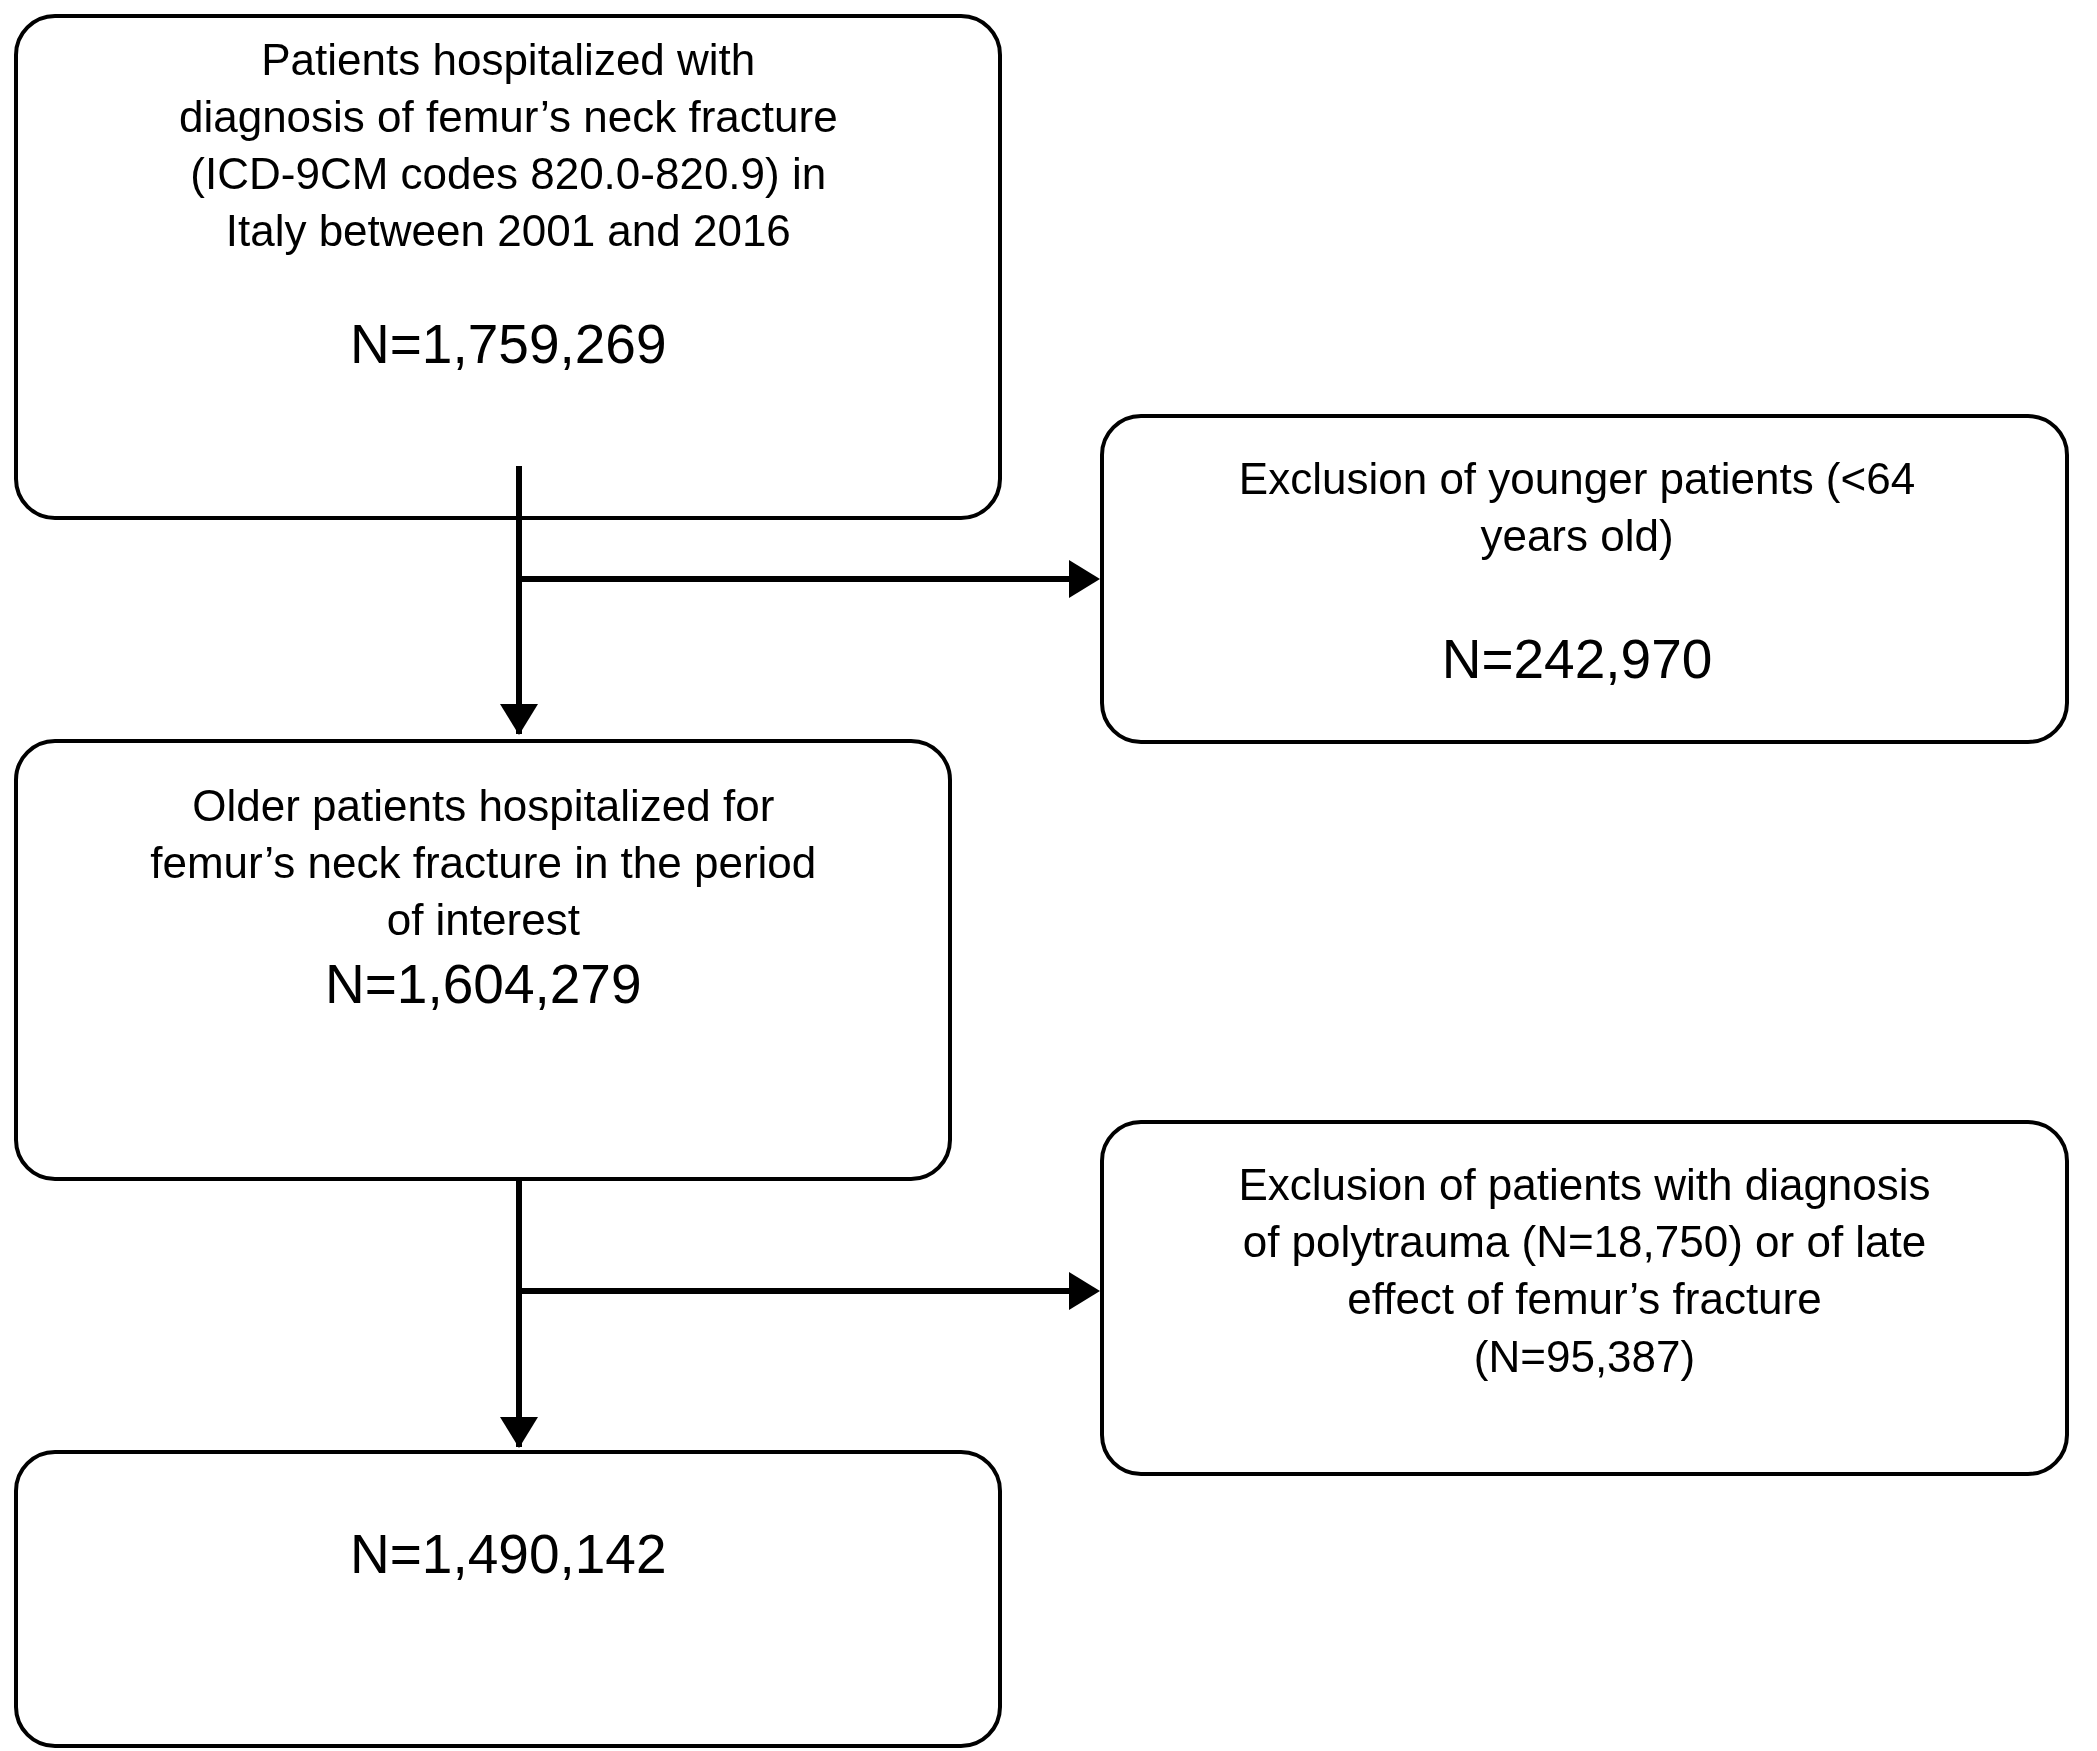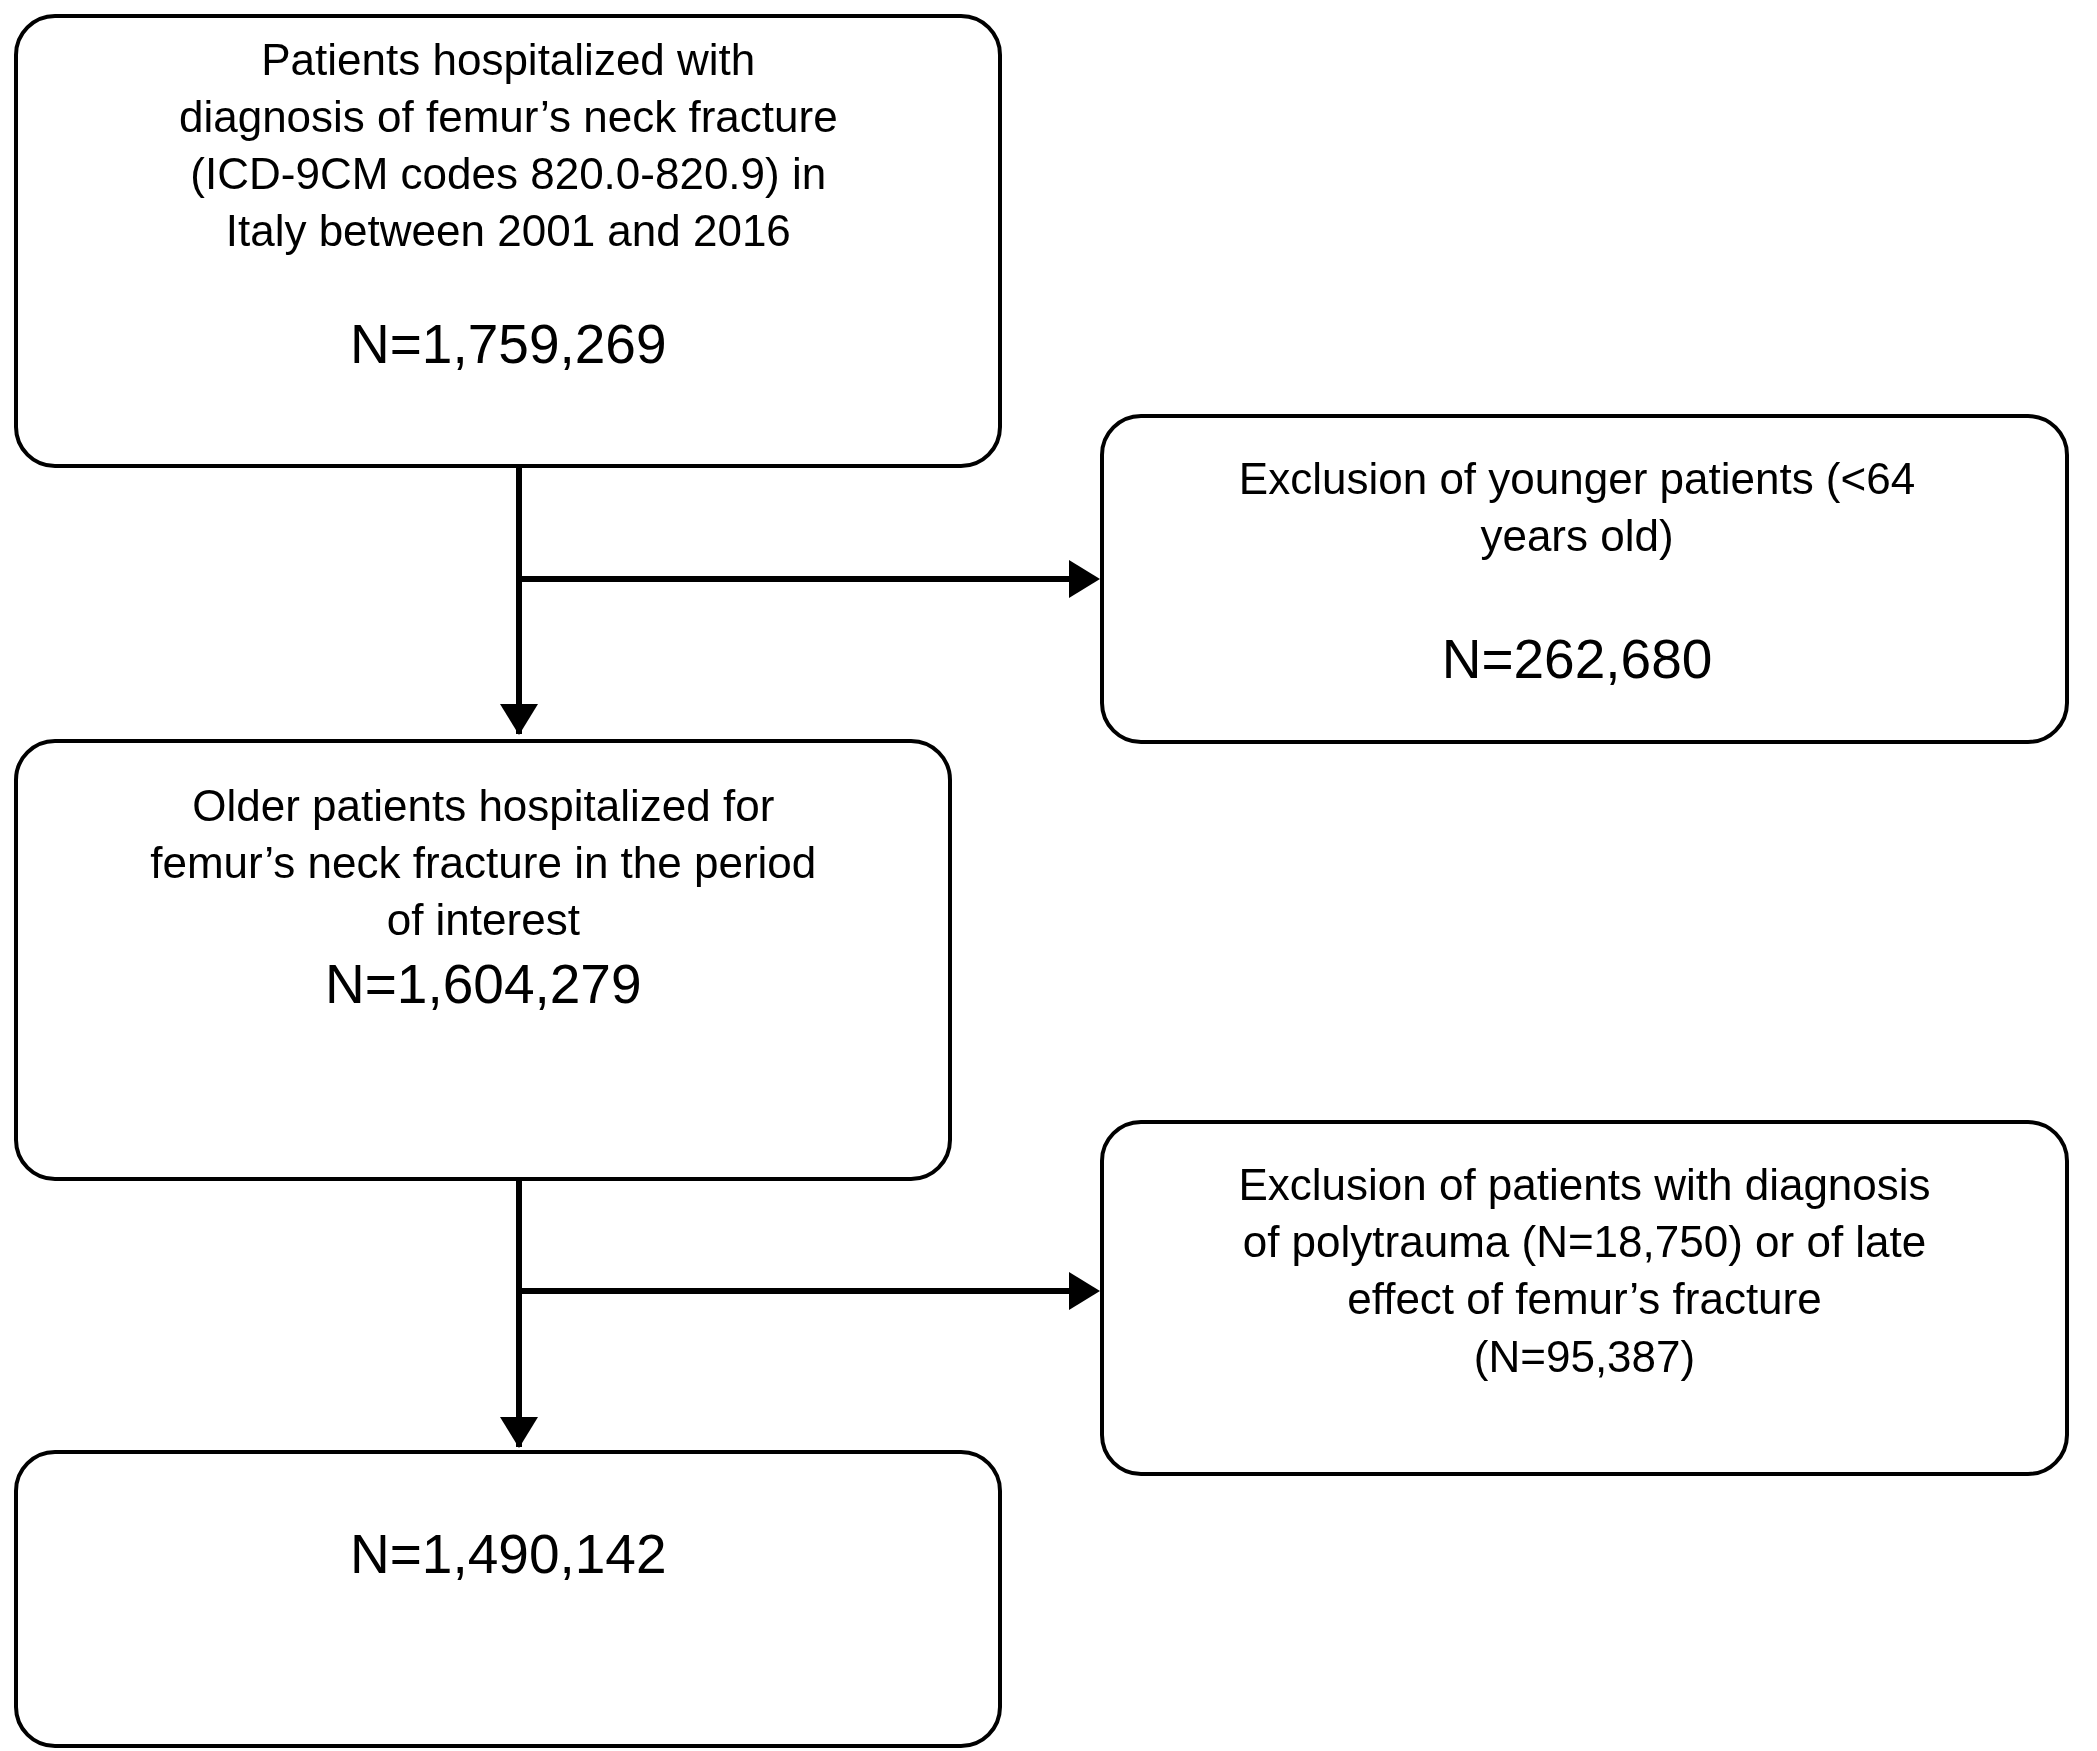--- a/index.html
+++ b/index.html
@@ -43,21 +43,21 @@
   }
   .count-text {
     font-size: 55px;
     line-height: 1.30;
     white-space: nowrap;
   }
 
   
   #node-cohort-initial {
     left: 14.3px;  top: 14.3px;
-    width: 988px; height: 454px;
+    width: 988px; height: 506px;
     padding: 12.6px 33px 0 33px;
     text-align: center;
   }
   #node-cohort-initial .count-text { margin-top: 49px; }
 
   #node-cohort-older {
     left: 14.3px;  top: 739px;
     width: 938px; height: 442px;
     padding: 34px 33px 0 33px;
   }
@@ -135,21 +135,21 @@
 (ICD-9CM codes 820.0-820.9) in
 Italy between 2001 and 2016</div>
       <div class="count-text">N=1,759,269</div>
     </div>
   </div>
 
   <div class="node" id="node-exclusion-age">
     <div class="body">
       <div class="line-text">Exclusion of younger patients (&lt;64
 years old)</div>
-      <div class="count-text">N=262,680</div>
+      <div class="count-text">N=242,970</div>
     </div>
   </div>
 
   <div class="node" id="node-cohort-older">
     <div class="body">
       <div class="line-text">Older patients hospitalized for
 femur’s neck fracture in the period
 of interest</div>
       <div class="count-text">N=1,604,279</div>
     </div>

